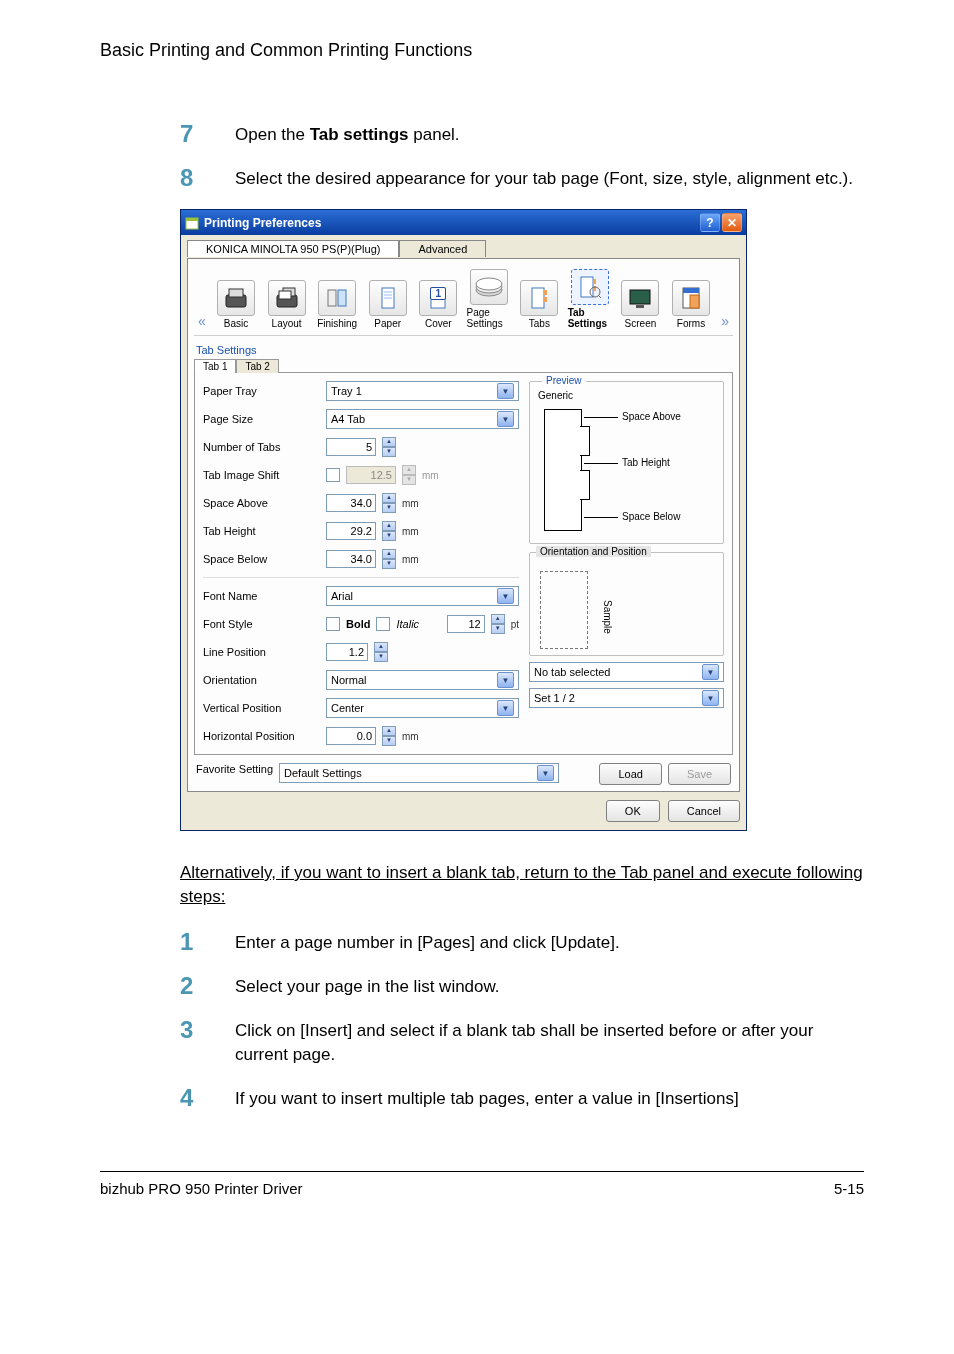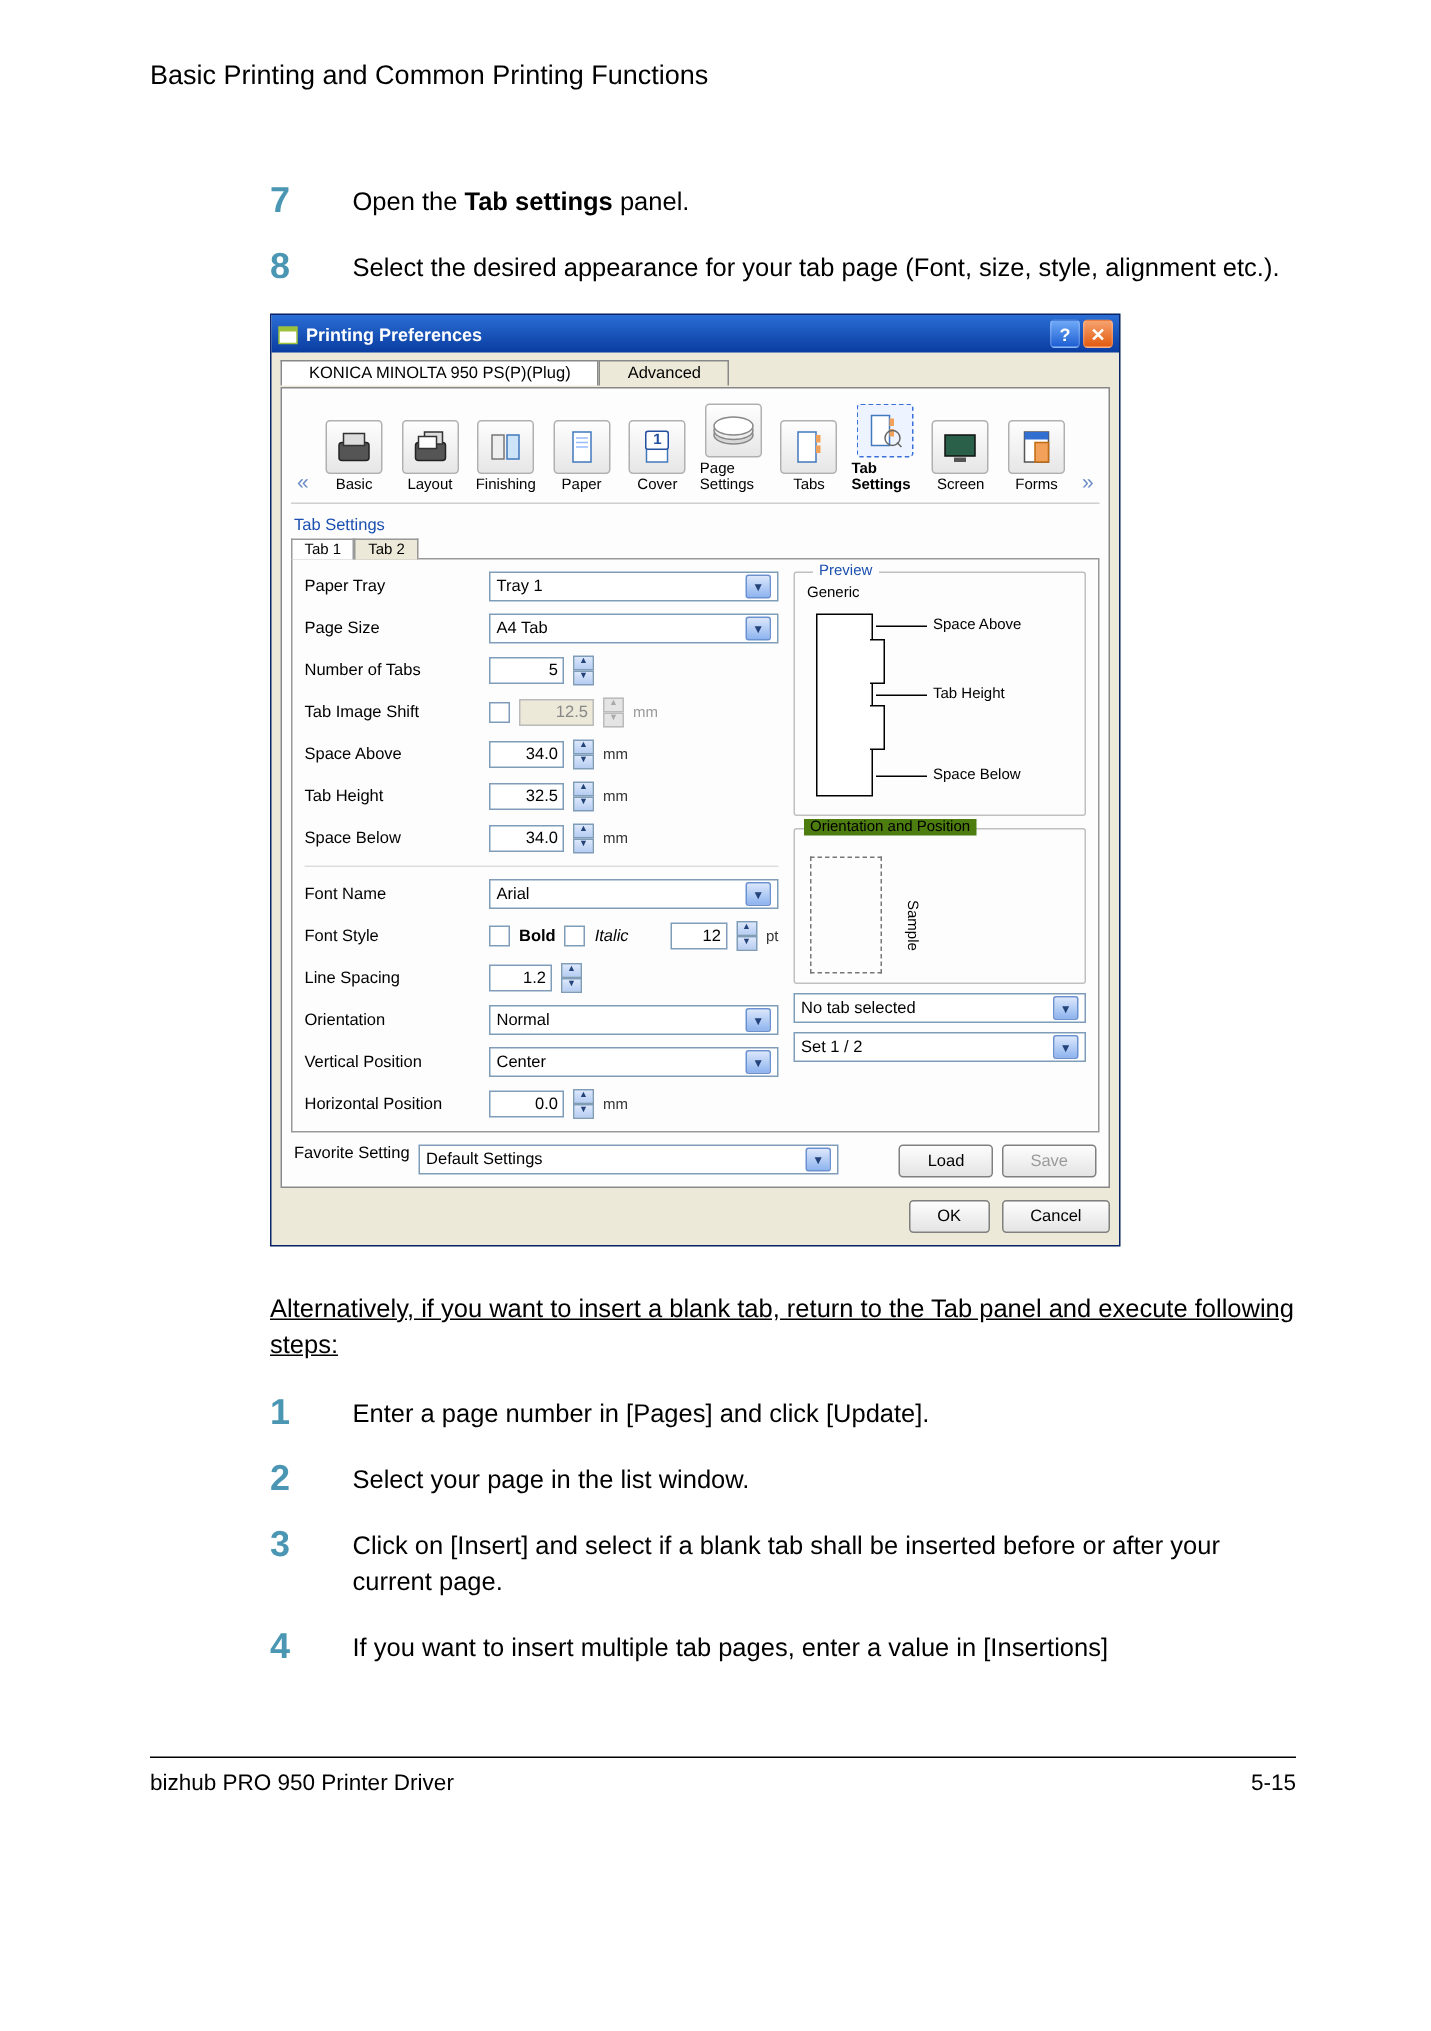--- a/index.html
+++ b/index.html
@@ -220,21 +220,21 @@
   }
   .diagram .leader {
     position:absolute;border-top:1px solid #000;
   }
 
   .orient-group {
     border:1px solid #c0c0c0;border-radius:2px;padding:18px 6px 6px 6px;
     position:relative;margin-bottom:6px;
   }
   .orient-group .g-title {
-    position:absolute;top:-7px;left:6px;background:#4d7c0f;
+    position:absolute;top:-7px;left:6px;background:#e5e5e5;
     padding:0 4px;font-size:10px;
   }
   .orient-diag {
     position:relative;width:46px;height:76px;
     border:1px dashed #777;margin-left:4px;
   }
   .sample-label {
     position:absolute;right:-60px;top:28px;
     transform: rotate(90deg); transform-origin:left top;font-size:10px;
   }
@@ -452,21 +452,21 @@
                       <div>▲</div>
                       <div>▼</div>
                     </div>
                   <span class="unit">mm</span>
                 </div>
               </div>
 
               <div class="frow">
                 <span class="lbl">Tab Height</span>
                 <div class="ctrls">
-                  <div class="num">32.5</div>
+                  <div class="num">29.2</div>
                   <div class="spin">
                       <div>▲</div>
                       <div>▼</div>
                     </div>
                   <span class="unit">mm</span>
                 </div>
               </div>
 
               <div class="frow">
                 <span class="lbl">Space Below</span>
@@ -503,21 +503,21 @@
                   <div class="num" style="width:30px">12</div>
                   <div class="spin">
                       <div>▲</div>
                       <div>▼</div>
                     </div>
                   <span class="unit">pt</span>
                 </div>
               </div>
 
               <div class="frow">
-                <span class="lbl">Line Spacing</span>
+                <span class="lbl">Line Position</span>
                 <div class="ctrls">
                   <div class="num" style="width:34px">1.2</div>
                   <div class="spin">
                       <div>▲</div>
                       <div>▼</div>
                     </div>
                 </div>
               </div>
 
               <div class="frow">

